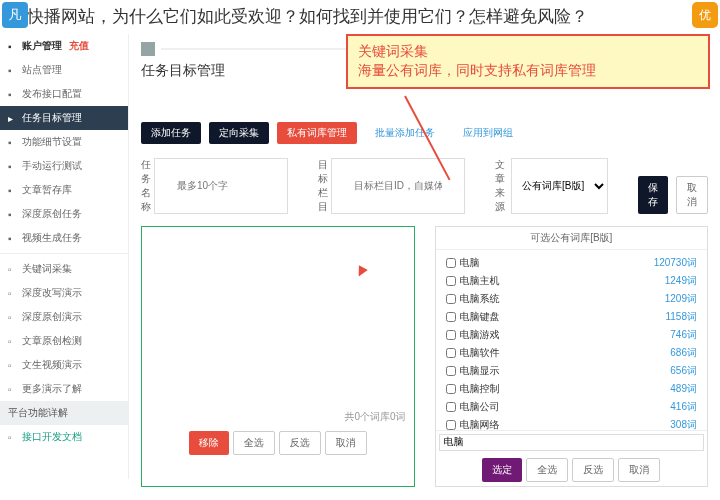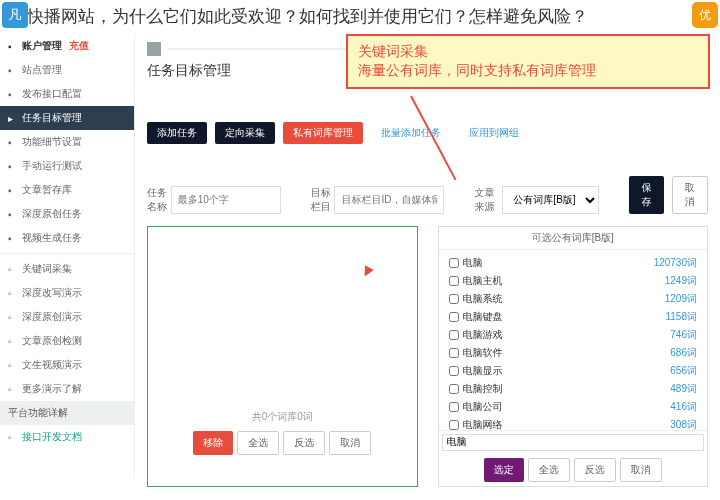--- a/index.html
+++ b/index.html
@@ -33,30 +33,30 @@
     .btn { padding: 4px 10px; font-size: 10px; border: none; border-radius: 2px; cursor: pointer; }
     .btn-green { background: #0f172a; color: #fff; }
     .btn-red { background: #e74c3c; color: #fff; }
     .btn-link { background: none; color: #3498db; }
     .btn-orange { background: #701a75; color: #fff; }
     .btn-gray { background: #fff; border: 1px solid #ccc; color: #666; }
     
     .form-row { display: flex; gap: 30px; margin-bottom: 12px; align-items: flex-end; }
     .form-group { display: flex; flex-direction: row; gap: 3px; }
     .form-label { font-size: 10px; color: #666; }
-    .form-input { padding: 3px 6px; border: 1px solid #ddd; font-size: 10px; width: 110px; }
+    .form-input { padding: 3px 22px; border: 1px solid #ddd; font-size: 10px; width: 134px; }
     .form-select { padding: 3px 6px; border: 1px solid #ddd; font-size: 10px; width: 100px; background: #fff; }
     .btn-row { display: flex; gap: 8px; margin-top: 22px; }
     
     .panels { display: flex; gap: 20px; }
     .panel { flex: 1; border: 1px solid #ddd; }
     .panel-left { border-color: #27ae60; }
     .panel-header { text-align: center; padding: 4px; font-size: 10px; color: #666; border-bottom: 1px solid #eee; }
     .panel-body { height: 180px; overflow-y: auto; padding: 4px; }
-    .panel-footer-left { flex: 1; padding: 3px 8px; font-size: 10px; color: #999; display: flex; justify-content: center; }
+    .panel-footer-left { flex: 1; padding: 3px 8px; font-size: 10px; color: #999; display: flex; justify-content: flex-end; }
     .panel-footer-btns { display: flex; gap: 4px; padding: 4px; justify-content: center; }
     
     .word-item { display: flex; align-items: center; padding: 2px 6px; font-size: 10px; justify-content: space-between; }
     .word-item label { display: flex; align-items: center; gap: 4px; color: #333; }
     .word-count { color: #3498db; }
     
     .search-row { display: flex; gap: 4px; padding: 3px; border-top: 1px solid #eee; }
     .search-input { flex: 1; padding: 2px 4px; border: 1px solid #ddd; font-size: 10px; }
     
     .arrow { position: absolute; top: 62px; left: 275px; z-index: 9; }

